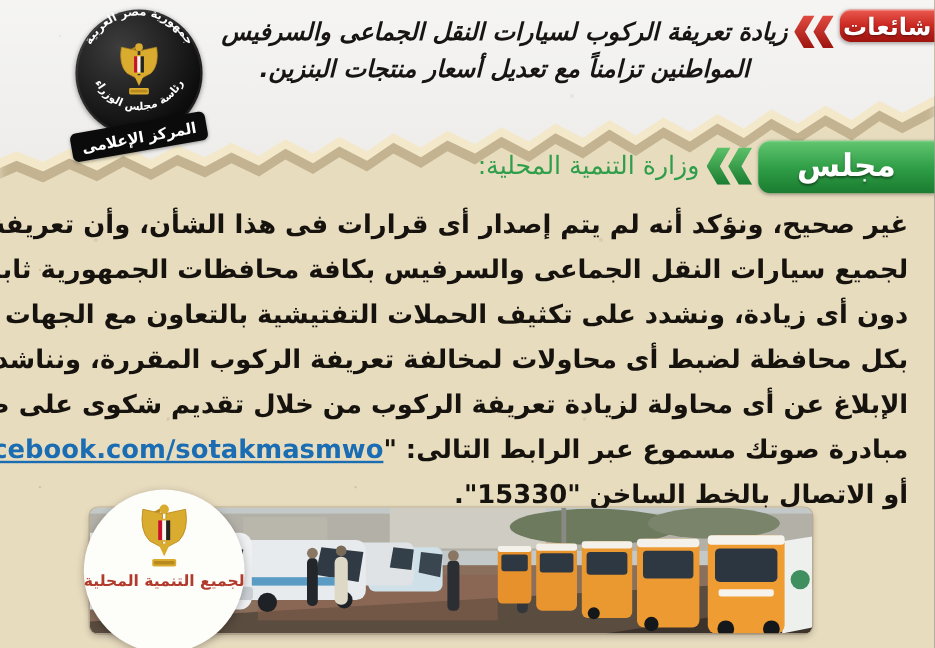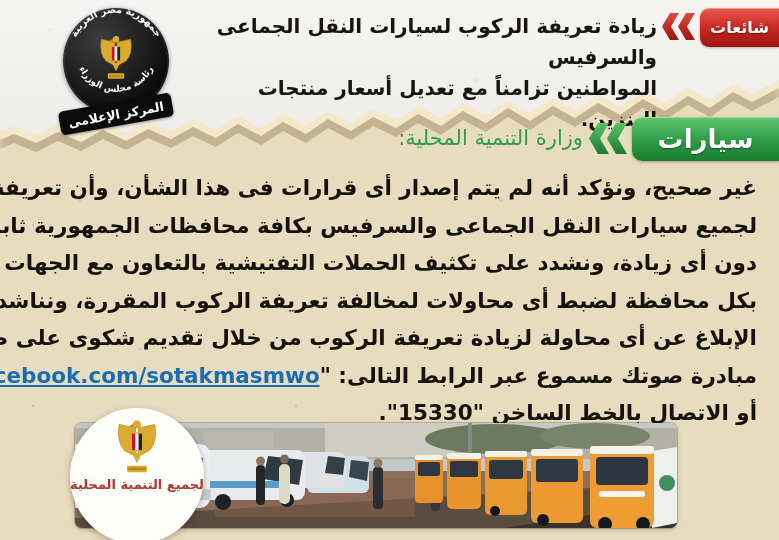--- a/index.html
+++ b/index.html
@@ -23,29 +23,29 @@
     background-image:
       linear-gradient(180deg, rgba(255,255,255,.55), rgba(255,255,255,0) 40%, rgba(0,0,0,.05)),
       radial-gradient(circle 1.8px at 50px 30px, rgba(90,90,90,.20) 60%, transparent 62%),
       radial-gradient(circle 2.6px at 160px 80px, rgba(90,90,90,.12) 60%, transparent 62%),
       radial-gradient(circle 1.2px at 260px 50px, rgba(90,90,90,.22) 60%, transparent 62%);
     background-size:100% 100%,233px 171px,317px 209px,171px 131px;
   }
   .badge{position:absolute;display:flex;align-items:center;justify-content:center;
     color:#fff;font-weight:bold;text-shadow:0 1px 2px rgba(0,0,0,.45);
     box-shadow:inset 0 1px 0 rgba(255,255,255,.35), 0 1px 3px rgba(0,0,0,.3);}
-  .badge-rumors{top:8px;right:0;width:79px;height:39px;border-radius:9px 0 0 9px;font-size:16px;
+  .badge-rumors{top:8px;right:0;width:79px;height:27px;border-radius:9px 0 0 9px;font-size:20px;
     background:linear-gradient(180deg,#ea5a4f 0%,#cb2a22 48%,#9e140f 100%);}
   .badge-facts{top:117px;right:0;width:147px;height:44px;border-radius:10px 0 0 10px;font-size:26px;
     background:linear-gradient(180deg,#64c671 0%,#2f9e47 52%,#1a7c30 100%);}
   .chev{position:absolute;}
   .chev-rumors{top:13px;right:84px;width:33px;height:27px;}
   .chev-facts{top:123px;right:152px;width:38px;height:31px;}
-  .rumor-text{position:absolute;top:11px;right:122px;left:184px;text-align:right;
-    font-weight:bold;font-size:20px;line-height:31px;color:#171412;}
+  .rumor-text{position:absolute;top:11px;right:122px;left:184px;text-align:center;
+    font-weight:bold;font-size:20px;line-height:31px;color:#171412;font-style:italic;}
   .facts-heading{position:absolute;top:126px;right:196px;font-size:21px;font-weight:normal;color:#2f9e4a;}
   .body-text{position:absolute;top:169px;right:22px;left:20px;}
   .body-line{font-size:21.5px;font-weight:bold;color:#16120e;line-height:37.5px;text-align:right;white-space:nowrap;}
   .fb-link{color:#1a6db3;text-decoration:underline;direction:ltr;unicode-bidi:isolate;cursor:pointer;}
   .photo{position:absolute;top:423px;left:75px;width:602px;height:105px;border-radius:7px;overflow:hidden;
     box-shadow:0 0 0 1px rgba(80,60,30,.25), 0 2px 5px rgba(0,0,0,.2);}
   .photo svg{display:block;width:100%;height:100%;}
   .ministry-badge{position:absolute;top:408px;left:70px;width:134px;height:136px;border-radius:50%;
     background:#fdfdfa;box-shadow:0 2px 7px rgba(0,0,0,.28);display:flex;flex-direction:column;
     align-items:center;justify-content:flex-start;padding-top:10px;box-sizing:border-box;z-index:5;}
@@ -120,21 +120,21 @@
   <div class="badge badge-rumors">شائعات</div>
   <svg class="chev chev-rumors" viewBox="0 0 33 27">
     <polygon points="17,0 8,0 0,13.5 8,27 17,27 9,13.5" fill="url(#gradRed)"></polygon>
     <polygon points="33,0 24,0 16,13.5 24,27 33,27 25,13.5" fill="url(#gradRed)"></polygon>
   </svg>
   <div class="rumor-text">
     <div>زيادة تعريفة الركوب لسيارات النقل الجماعى والسرفيس</div>
     <div>المواطنين تزامناً مع تعديل أسعار منتجات البنزين.</div>
   </div>
 
-  <div class="badge badge-facts">سيارات</div>
+  <div class="badge badge-facts">مجلس</div>
   <svg class="chev chev-facts" viewBox="0 0 38 31">
     <polygon points="20,0 9,0 0,15.5 9,31 20,31 11,15.5" fill="url(#gradGreen)"></polygon>
     <polygon points="38,0 27,0 18,15.5 27,31 38,31 29,15.5" fill="url(#gradGreen)"></polygon>
   </svg>
   <div class="facts-heading">وزارة التنمية المحلية:</div>
 
   <div class="body-text">
     <div class="body-line">غير صحيح، ونؤكد أنه لم يتم إصدار أى قرارات فى هذا الشأن، وأن تعريفة الركوب</div>
     <div class="body-line">لجميع سيارات النقل الجماعى والسرفيس بكافة محافظات الجمهورية ثابتة كما هى</div>
     <div class="body-line">دون أى زيادة، ونشدد على تكثيف الحملات التفتيشية بالتعاون مع الجهات المعنية</div>

